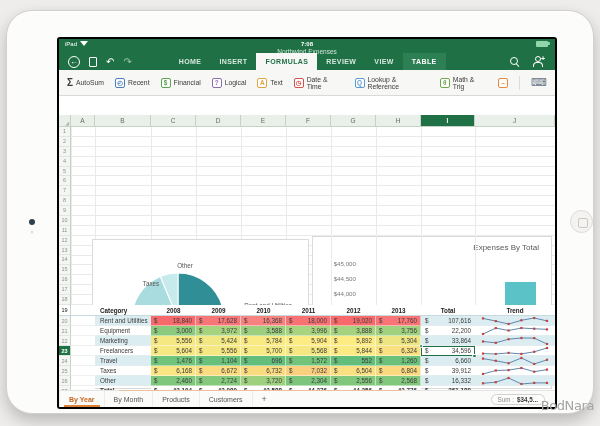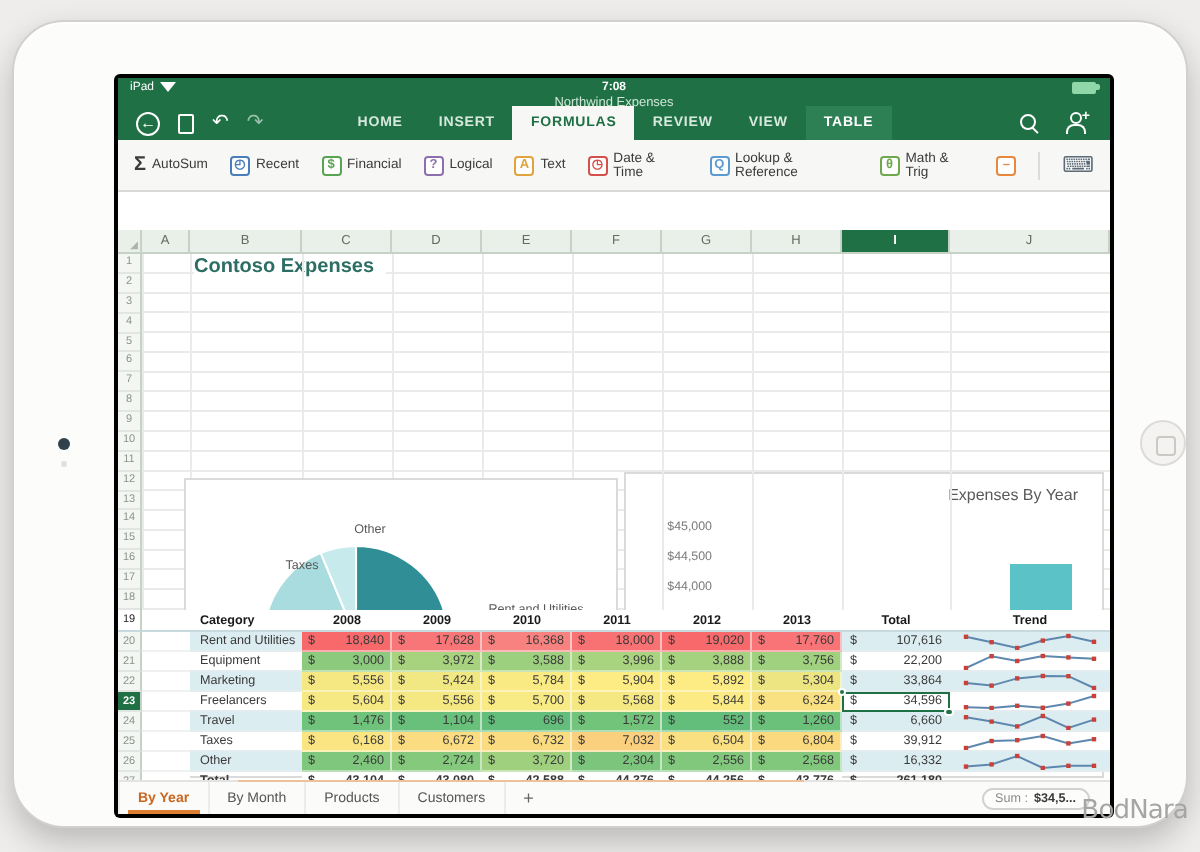--- a/index.html
+++ b/index.html
@@ -234,24 +234,23 @@
             <div class="rn" style="height: 9.88889px; line-height: 9.88889px;">10</div>
             <div class="rn" style="height: 9.88889px; line-height: 9.88889px;">11</div>
             <div class="rn" style="height: 9.88889px; line-height: 9.88889px;">12</div>
             <div class="rn" style="height: 9.88889px; line-height: 9.88889px;">13</div>
             <div class="rn" style="height: 9.88889px; line-height: 9.88889px;">14</div>
             <div class="rn" style="height: 9.88889px; line-height: 9.88889px;">15</div>
             <div class="rn" style="height: 9.88889px; line-height: 9.88889px;">16</div>
             <div class="rn" style="height: 9.88889px; line-height: 9.88889px;">17</div>
             <div class="rn" style="height: 9.88889px; line-height: 9.88889px;">18</div>
           </div>
-        <div class="a1">Contoso Expenses</div>
 
         <div class="chartbox bar-box" id="bar-box">
-          <div class="c-title bar-title">Expenses By Year</div>
+          <div class="c-title bar-title">Expenses By Total</div>
           <div id="bar-yaxis">
               <div class="ytick" style="top: 22.5px; right: 195px;">$45,000</div>
               <div class="ytick" style="top: 37.5px; right: 195px;">$44,500</div>
               <div class="ytick" style="top: 52.5px; right: 195px;">$44,000</div>
               <div class="ytick" style="top: 67.5px; right: 195px;">$43,500</div>
               <div class="ytick" style="top: 82.5px; right: 195px;">$43,000</div>
               <div class="ytick" style="top: 97.5px; right: 195px;">$42,500</div>
               <div class="ytick" style="top: 112.5px; right: 195px;">$42,000</div>
               <div class="ytick" style="top: 127.5px; right: 195px;">$41,500</div>
             </div>

